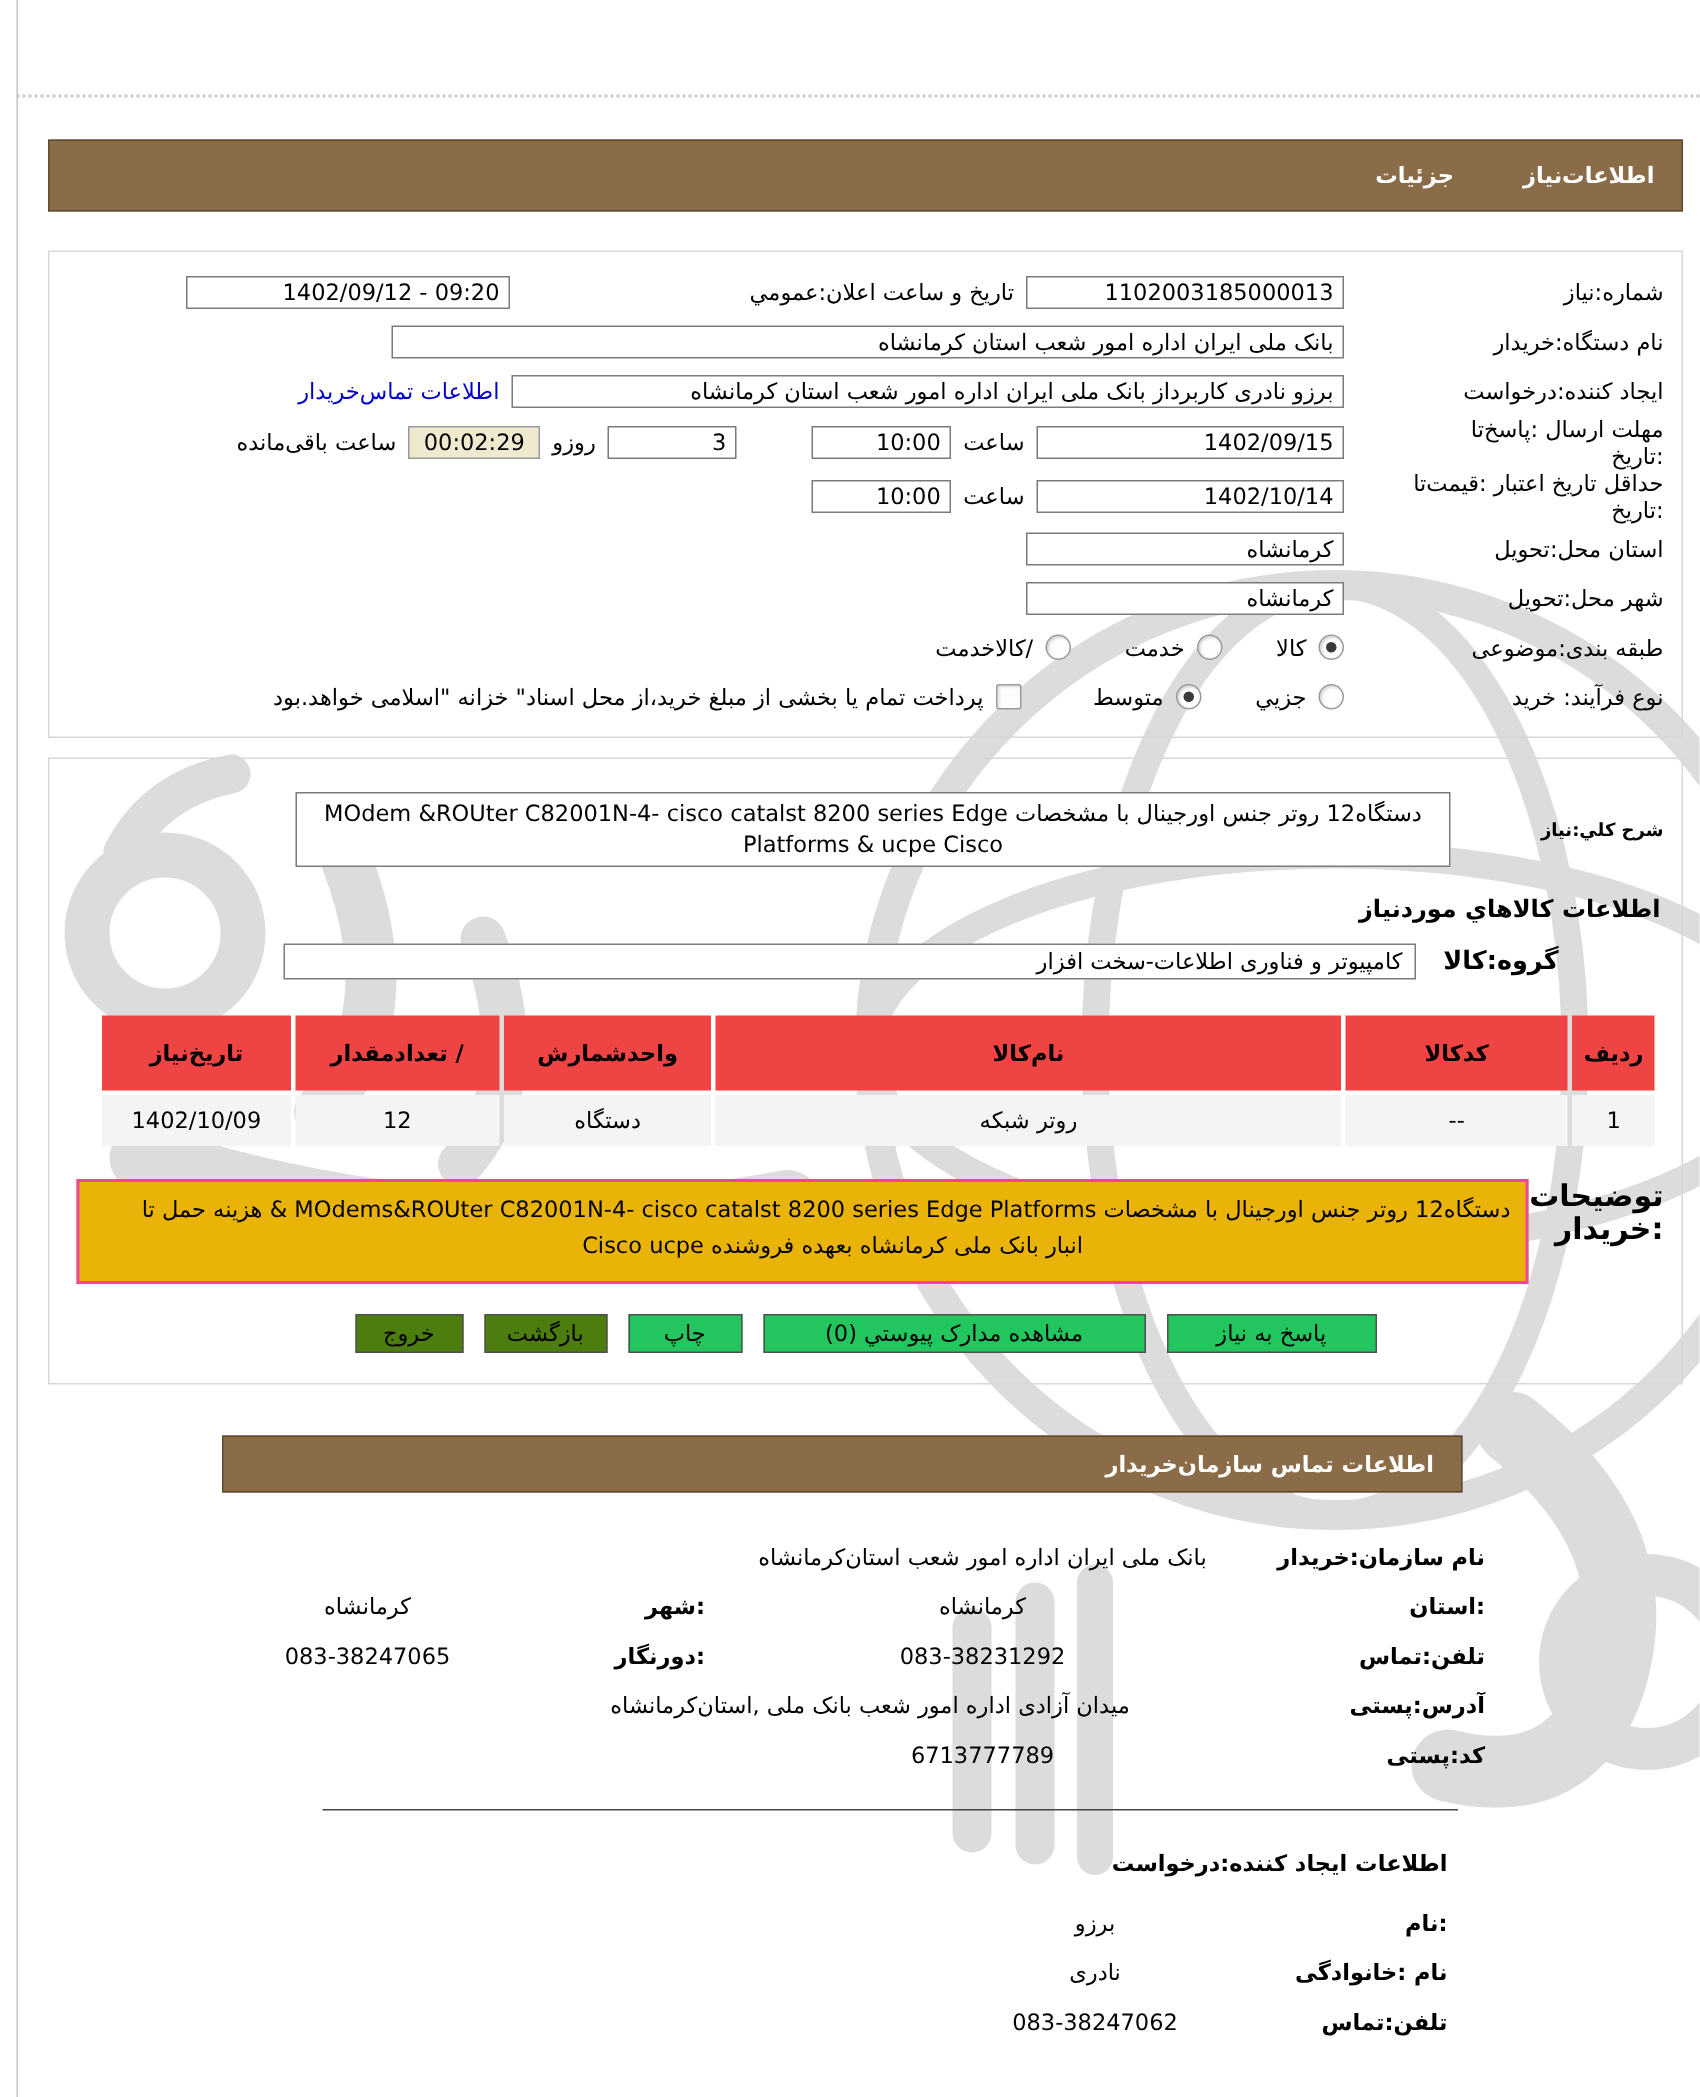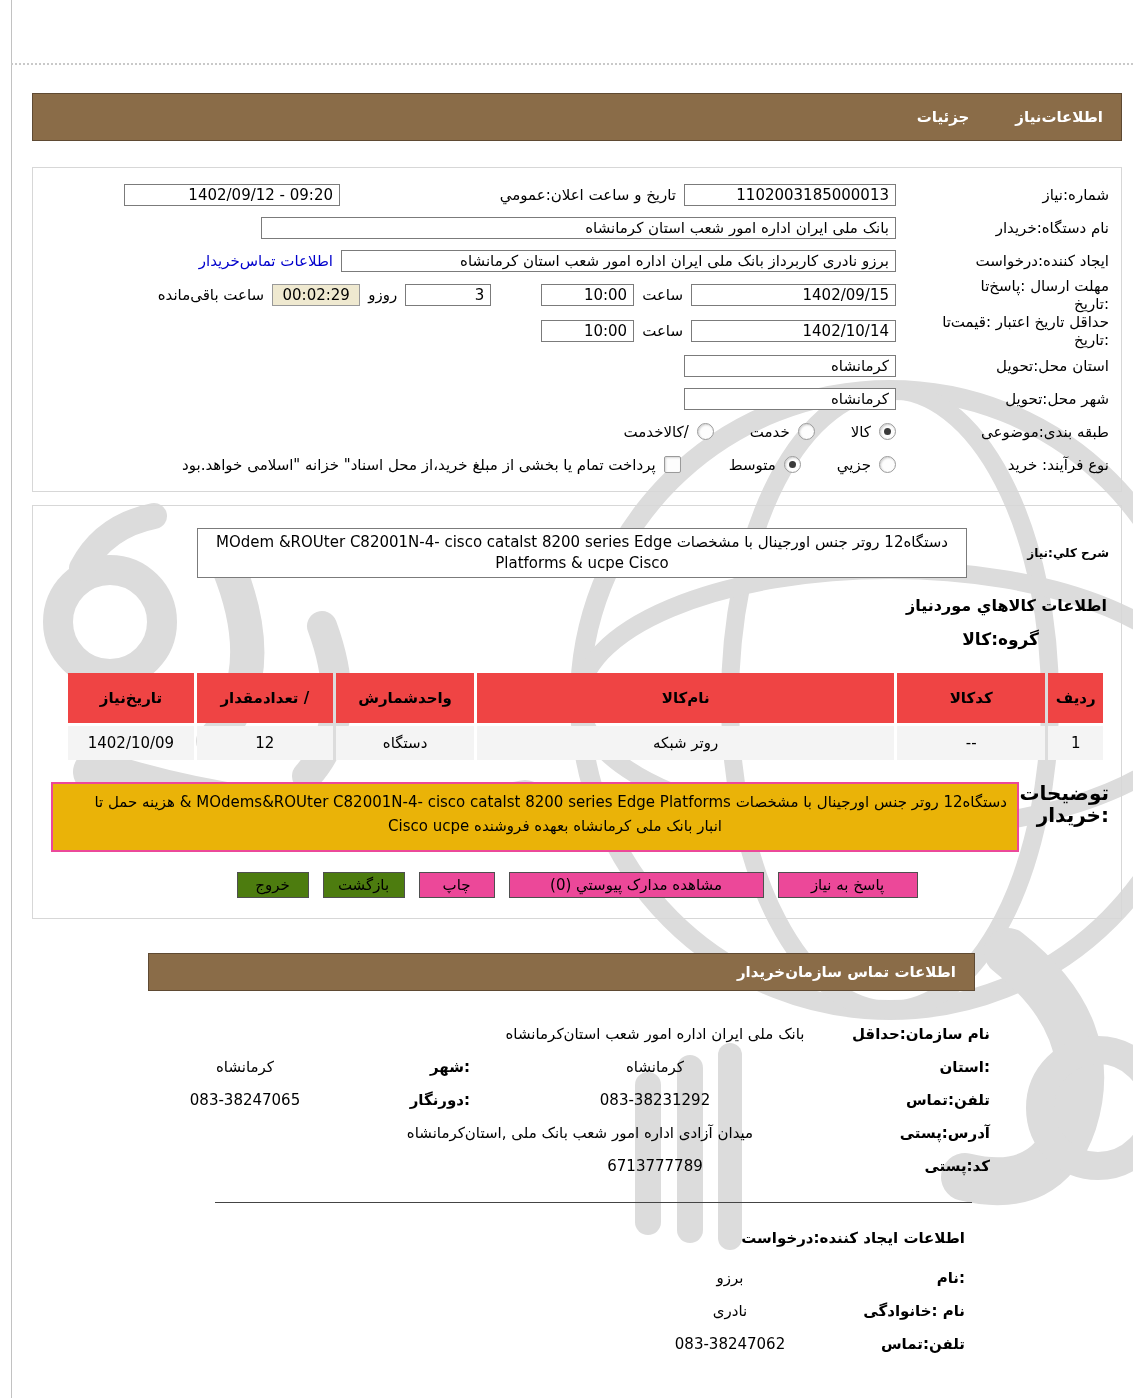--- a/index.html
+++ b/index.html
@@ -54,21 +54,21 @@
   .trow{display:flex;gap:3px;margin-top:3px;}
   .td{background:#f4f4f4;height:34px;display:flex;align-items:center;justify-content:center;
       box-sizing:border-box;}
   .c0{width:55px;text-align:center;} .c1{width:150px;} .c2{width:420px;} .c3{width:140px;} .c4{width:137px;} .c5{width:127px;}
   .notesbox{border:2px solid #ec4899;background:#eab308;width:968px;min-height:70px;
       padding:6px 10px;line-height:24px;box-sizing:border-box;}
   .notes-l2{padding-left:0;padding-right:285px;}
   .btnrow{display:flex;justify-content:center;align-items:center;margin-top:20px;gap:14px;}
   .btn{border:1px solid #4f4f4f;height:26px;display:flex;align-items:center;justify-content:center;
       box-sizing:border-box;cursor:pointer;}
-  .btn.green{background:#ec4899;}
+  .btn.green{background:#22c55e;}
   .btn.pink{background:#4d7c0f;}
   .w140{width:140px;} .w255{width:255px;} .w76{width:76px;} .w82{width:82px;} .w72{width:72px;}
 
   
   .contact{margin:26px 132px 0 0;}
   .crow{display:flex;align-items:center;min-height:33px;}
   .clbl{width:150px;font-weight:bold;flex:none;}
   .cval{width:370px;text-align:center;flex:none;}
   .clbl2{width:105px;font-weight:bold;flex:none;}
   .cval2{width:240px;text-align:center;flex:none;}
@@ -195,20 +195,21 @@
       <div class="descbox">
         <div>دستگاه12 روتر جنس اورجینال با مشخصات MOdem &amp;ROUter C82001N-4- cisco catalst 8200 series Edge</div>
         <div class="ltr">Platforms &amp; ucpe Cisco</div>
       </div>
     </div>
 
     <div class="heading">اطلاعات کالاهاي موردنیاز</div>
 
     <div class="p2row" style="align-items:center;margin-right:70px;margin-top:14px">
       <span class="blbl" style="width:85px;font-size:17px">گروه:کالا</span>
+      <div class="groupbox">کامپیوتر و فناوری اطلاعات-سخت افزار</div>
     </div>
 
     <div class="table">
       <div class="thead">
         <div class="th c0">ردیف</div>
         <div class="th c1">کدکالا</div>
         <div class="th c2">نام‌کالا</div>
         <div class="th c3">واحدشمارش</div>
         <div class="th c4">/ تعدادمقدار</div>
         <div class="th c5">تاریخ‌نیاز</div>
@@ -242,21 +243,21 @@
       <div class="btn pink w72">خروج</div>
     </div>
   </div>
 
   <div class="bar bar2">
     <span>اطلاعات  تماس سازمان‌خریدار</span>
   </div>
 
   <div class="contact">
     <div class="crow">
-      <span class="clbl">نام سازمان:حداقل</span>
+      <span class="clbl">نام سازمان:خریدار</span>
       <span class="cval">بانک ملی ایران اداره امور شعب استان‌کرمانشاه</span>
     </div>
     <div class="crow">
       <span class="clbl">:استان</span>
       <span class="cval">کرمانشاه</span>
       <span class="clbl2">:شهر</span>
       <span class="cval2">کرمانشاه</span>
     </div>
     <div class="crow">
       <span class="clbl">تلفن:تماس</span>

